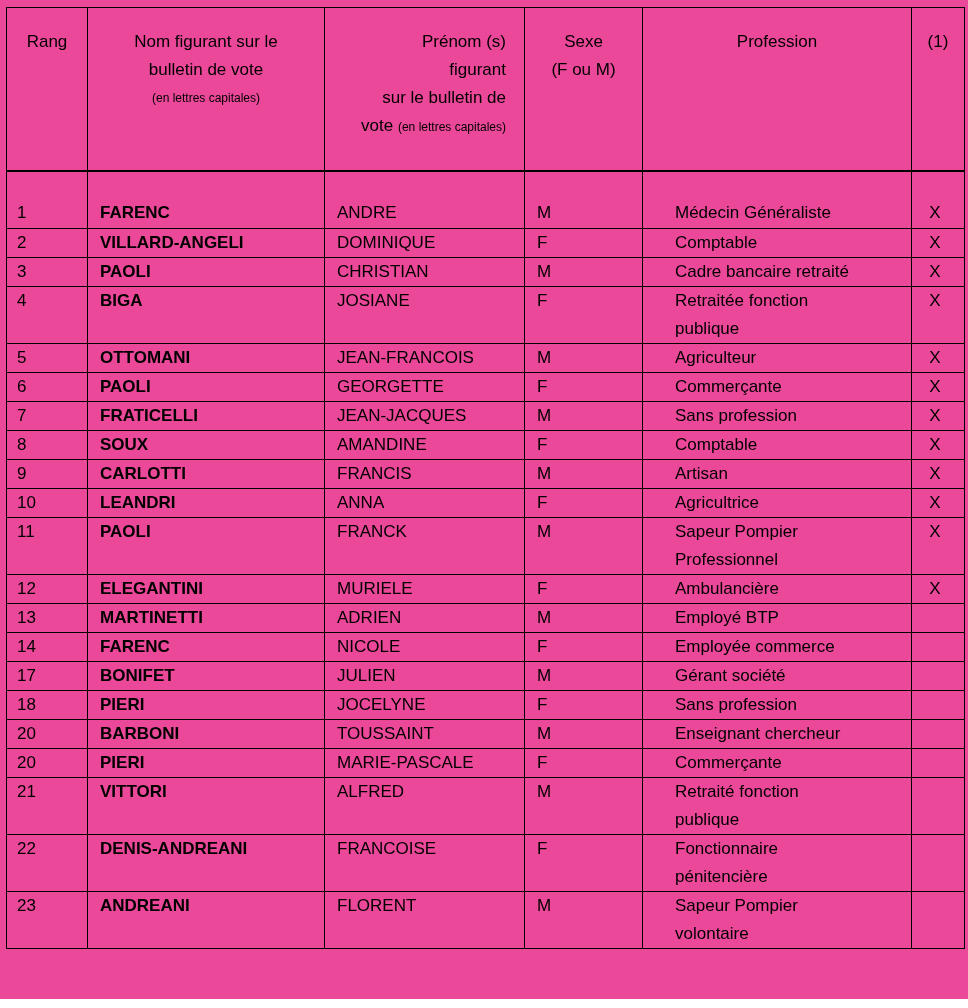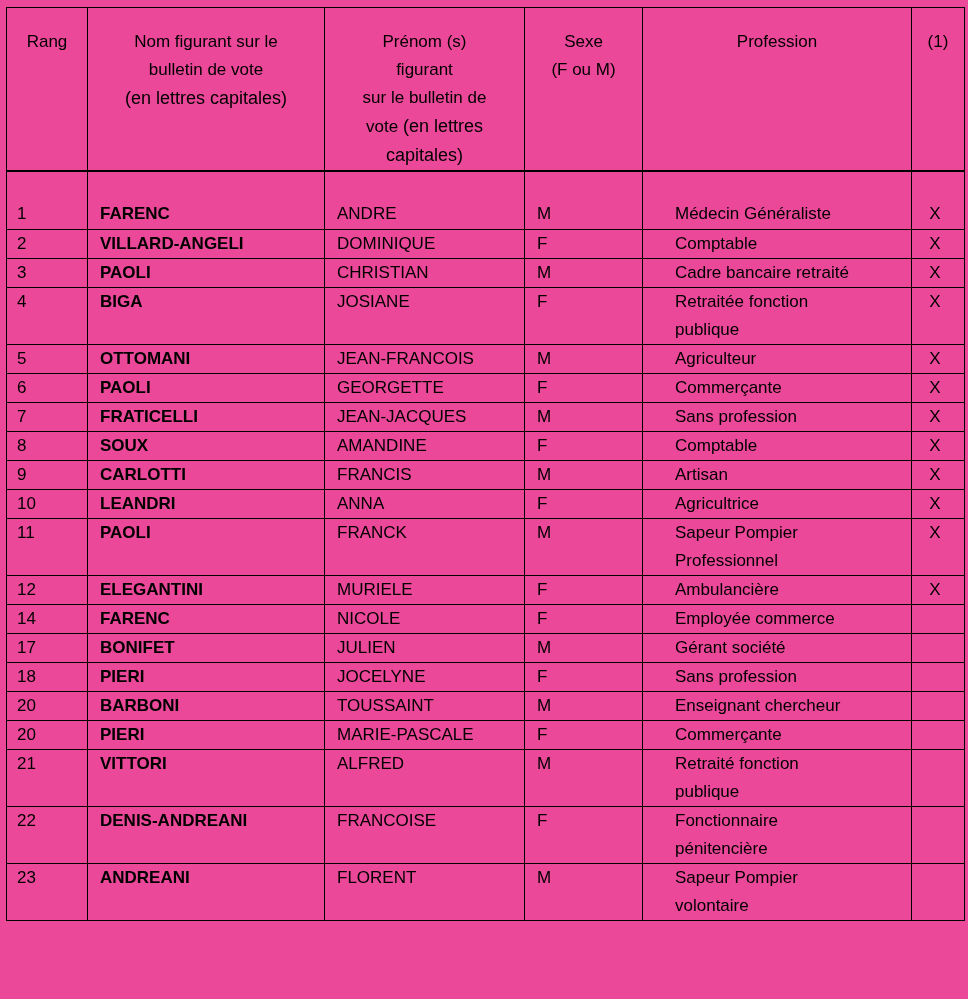--- a/index.html
+++ b/index.html
@@ -32,23 +32,23 @@
   }
   
   table.candidates thead th {
     height: 163px;
     vertical-align: top;
     padding: 20px 6px 0 6px;
     text-align: center;
     font-weight: 400;
     border-bottom-width: 2px;
   }
-  table.candidates thead th.col-prenom { padding-left: 18px; padding-right: 18px; }
+  table.candidates thead th.col-prenom { padding-left: 18px; padding-right: 18px; text-align: right; }
   .h-main { white-space: pre-line; font-size: 17px; }
-  .h-sub  { font-size: 18px; }
+  .h-sub  { font-size: 12px; }
   .h-sub.block { display: block; }
   
   table.candidates tbody td {
     height: 28px;
     vertical-align: top;
     padding: 0 4px 0 12px;
     text-align: left;
   }
   table.candidates tbody td.rang-cell { padding-left: 10px; }
   table.candidates tbody td.nom-cell  { font-weight: 700; }
@@ -195,20 +195,28 @@
         </tr>
         <tr>
           <td class="rang-cell">12</td>
           <td class="nom-cell">ELEGANTINI</td>
           <td class="prenom-cell">MURIELE</td>
           <td class="sexe-cell">F</td>
           <td class="profession-cell">Ambulancière</td>
           <td class="mark-cell">X</td>
         </tr>
         <tr>
+          <td class="rang-cell">13</td>
+          <td class="nom-cell">MARTINETTI</td>
+          <td class="prenom-cell">ADRIEN</td>
+          <td class="sexe-cell">M</td>
+          <td class="profession-cell">Employé BTP</td>
+          <td class="mark-cell"></td>
+        </tr>
+        <tr>
           <td class="rang-cell">14</td>
           <td class="nom-cell">FARENC</td>
           <td class="prenom-cell">NICOLE</td>
           <td class="sexe-cell">F</td>
           <td class="profession-cell">Employée commerce</td>
           <td class="mark-cell"></td>
         </tr>
         <tr>
           <td class="rang-cell">17</td>
           <td class="nom-cell">BONIFET</td>

